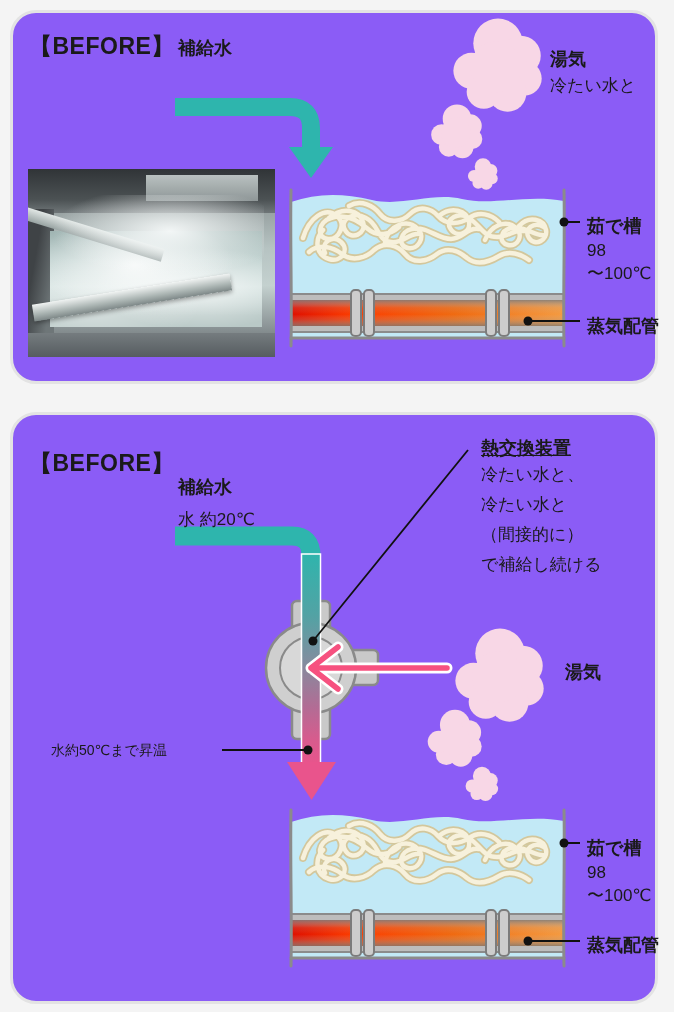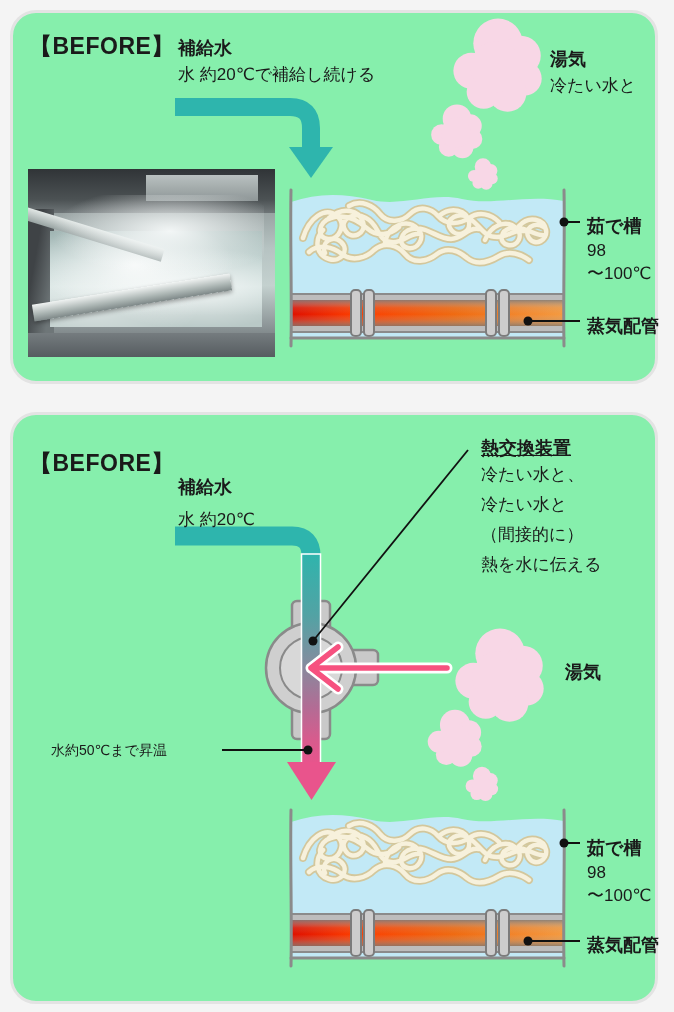--- a/index.html
+++ b/index.html
@@ -12,21 +12,21 @@
   .stage{
     position:relative;
     width:674px;height:1012px;
     margin:0 auto;
     overflow:hidden;
   }
   .card{
     position:absolute;
     left:10px;
     width:648px;
-    background:#86efac;
+    background:#8b5cf6;
     border:3px solid #e3e3e3;
     border-radius:26px;
     box-sizing:border-box;
   }
   .card-before{top:10px;height:374px;}
   .card-after{top:412px;height:592px;}
 
   .art{
     position:absolute;left:0;top:0;width:674px;height:1012px;
     z-index:5;pointer-events:none;
@@ -70,21 +70,20 @@
 </style>
 </head>
 <body>
 
 <div class="stage">
 
   <section class="card card-before">
     <div class="txt h-title" style="left:16px;top:20px;">【BEFORE】</div>
 
     <div class="txt lbl-bold" style="left:165px;top:25px;">補給水</div>
-    <div class="txt lbl" style="left:165px;top:52px;">水 約20℃で補給し続ける</div>
 
     <div class="txt lbl-bold" style="left:537px;top:36px;">湯気</div>
     <div class="txt lbl" style="left:537px;top:63px;">冷たい水と</div>
 
     <div class="photo">
       <div class="ph-hood"></div>
       <div class="ph-panel"></div>
       <div class="ph-wall-left"></div>
       <div class="ph-water"></div>
       <div class="ph-rail"></div>
@@ -103,21 +102,21 @@
     <div class="txt h-title" style="left:16px;top:35px;">【BEFORE】</div>
 
     <div class="txt lbl-bold" style="left:165px;top:62px;">補給水</div>
     <div class="txt lbl" style="left:165px;top:95px;">水 約20℃</div>
 
     <div class="txt lbl-bold" style="left:468px;top:23px;text-decoration:underline;">熱交換装置</div>
     <div class="txt hx-desc" style="left:468px;top:45px;">
       <div>冷たい水と、</div>
       <div>冷たい水と</div>
       <div>（間接的に）</div>
-      <div>熱を水に伝える</div>
+      <div>で補給し続ける</div>
     </div>
 
     <div class="txt lbl-bold" style="left:552px;top:247px;">湯気</div>
 
     <div class="txt warmed" style="left:38px;top:327px;">水約50℃まで昇温</div>
 
     <div class="txt lbl-bold" style="left:574px;top:423px;">茹で槽</div>
     <div class="txt lbl" style="left:574px;top:448px;">98</div>
     <div class="txt lbl" style="left:574px;top:471px;">〜100℃</div>
     <div class="txt lbl-bold" style="left:574px;top:520px;">蒸気配管</div>

